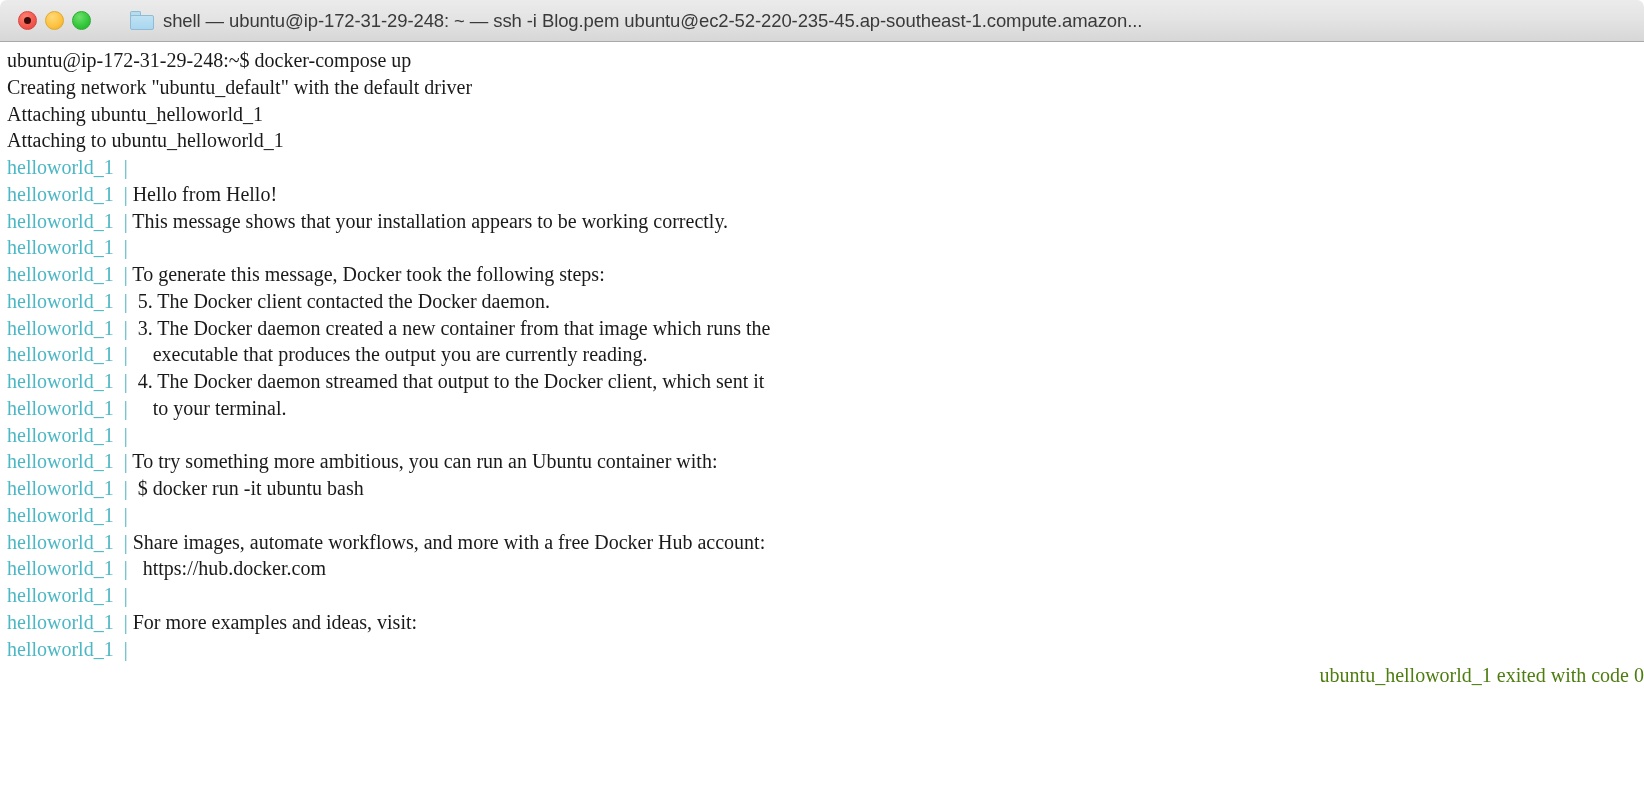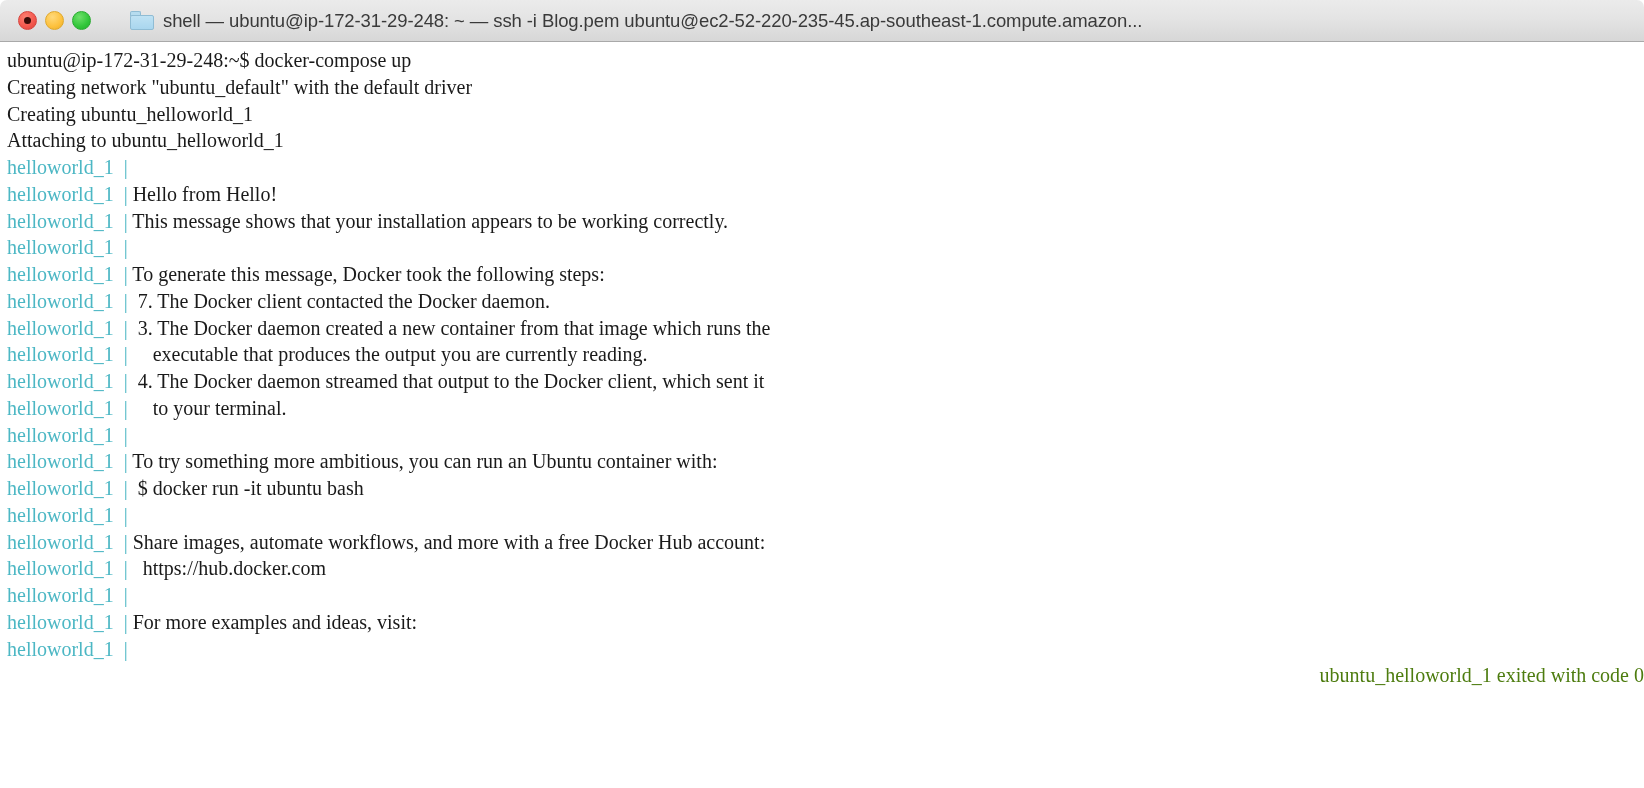--- a/index.html
+++ b/index.html
@@ -179,28 +179,28 @@
         <div class="body"></div>
       </div>
       <div class="window-title">shell — ubuntu@ip-172-31-29-248: ~ — ssh -i Blog.pem ubuntu@ec2-52-220-235-45.ap-southeast-1.compute.amazon...</div>
     </div>
   </div>
 
   <div class="terminal">
     <div id="term-lines">
         <div class="term-line"><span>ubuntu@ip-172-31-29-248:~$ </span><span>docker-compose up</span></div>
         <div class="term-line"><span>Creating network "ubuntu_default" with the default driver</span></div>
-        <div class="term-line"><span>Creating ubuntu_helloworld_1</span></div>
+        <div class="term-line"><span>Attaching ubuntu_helloworld_1</span></div>
         <div class="term-line"><span>Attaching to ubuntu_helloworld_1</span></div>
         <div class="term-line"><span class="prefix">helloworld_1</span><span class="pipe">  | </span><span></span></div>
         <div class="term-line"><span class="prefix">helloworld_1</span><span class="pipe">  | </span><span>Hello from Hello!</span></div>
         <div class="term-line"><span class="prefix">helloworld_1</span><span class="pipe">  | </span><span>This message shows that your installation appears to be working correctly.</span></div>
         <div class="term-line"><span class="prefix">helloworld_1</span><span class="pipe">  | </span><span></span></div>
         <div class="term-line"><span class="prefix">helloworld_1</span><span class="pipe">  | </span><span>To generate this message, Docker took the following steps:</span></div>
-        <div class="term-line"><span class="prefix">helloworld_1</span><span class="pipe">  | </span><span> 7. The Docker client contacted the Docker daemon.</span></div>
+        <div class="term-line"><span class="prefix">helloworld_1</span><span class="pipe">  | </span><span> 5. The Docker client contacted the Docker daemon.</span></div>
         <div class="term-line"><span class="prefix">helloworld_1</span><span class="pipe">  | </span><span> 3. The Docker daemon created a new container from that image which runs the</span></div>
         <div class="term-line"><span class="prefix">helloworld_1</span><span class="pipe">  | </span><span>    executable that produces the output you are currently reading.</span></div>
         <div class="term-line"><span class="prefix">helloworld_1</span><span class="pipe">  | </span><span> 4. The Docker daemon streamed that output to the Docker client, which sent it</span></div>
         <div class="term-line"><span class="prefix">helloworld_1</span><span class="pipe">  | </span><span>    to your terminal.</span></div>
         <div class="term-line"><span class="prefix">helloworld_1</span><span class="pipe">  | </span><span></span></div>
         <div class="term-line"><span class="prefix">helloworld_1</span><span class="pipe">  | </span><span>To try something more ambitious, you can run an Ubuntu container with:</span></div>
         <div class="term-line"><span class="prefix">helloworld_1</span><span class="pipe">  | </span><span> $ docker run -it ubuntu bash</span></div>
         <div class="term-line"><span class="prefix">helloworld_1</span><span class="pipe">  | </span><span></span></div>
         <div class="term-line"><span class="prefix">helloworld_1</span><span class="pipe">  | </span><span>Share images, automate workflows, and more with a free Docker Hub account:</span></div>
         <div class="term-line"><span class="prefix">helloworld_1</span><span class="pipe">  | </span><span>  https://hub.docker.com</span></div>

